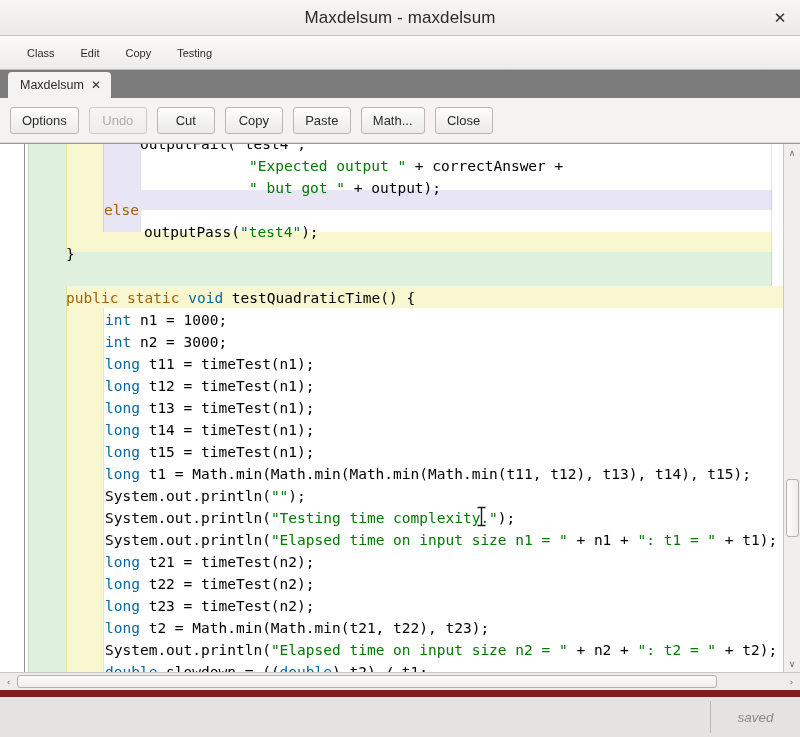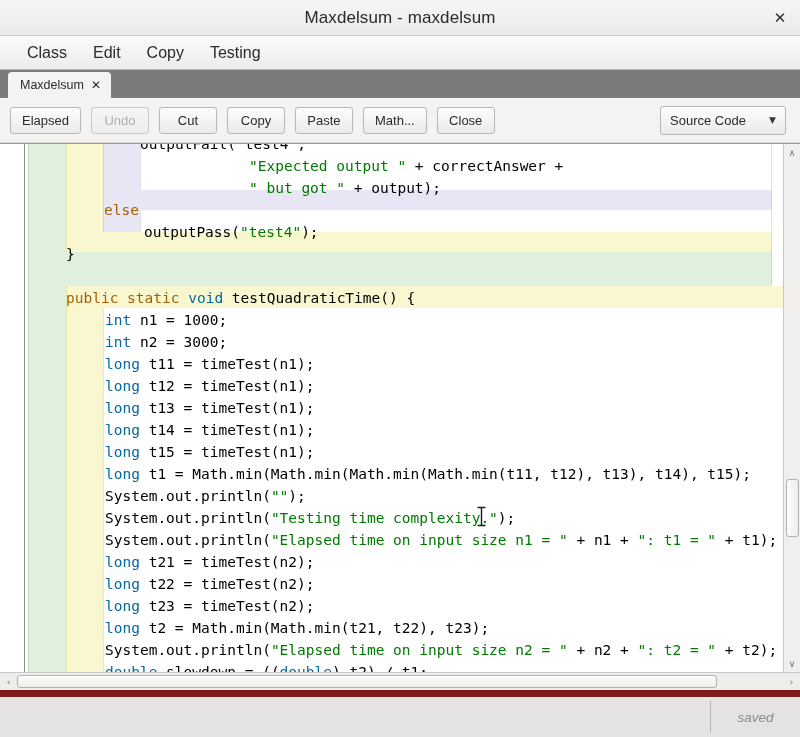--- a/index.html
+++ b/index.html
@@ -48,21 +48,21 @@
   
   #menubar {
     height: 34px;
     flex: 0 0 34px;
     background: linear-gradient(to bottom, #fbfafa 0%, #eeecea 100%);
     border-bottom: 1px solid #bcb9b6;
     display: flex; align-items: center;
     padding-left: 14px;
   }
   .menu-item {
-    font-size: 16px;
+    font-size: 11px;
     color: #2b2b2b;
     padding: 3px 13px;
     cursor: default;
     border-radius: 2px;
   }
 
   
   #tabstrip {
     height: 28px;
     flex: 0 0 28px;
@@ -282,33 +282,29 @@
 
   <div id="tabstrip">
     <div id="tab">
       <span id="tab-label">Maxdelsum</span>
       <span id="tab-close">✕</span>
     </div>
   </div>
 
   <div id="toolbar">
     <div id="tb-buttons" style="display:flex;gap:10px;">
-        <div class="tb-btn">Elapsed</div>
+        <div class="tb-btn">Options</div>
         <div class="tb-btn disabled">Undo</div>
         <div class="tb-btn">Cut</div>
         <div class="tb-btn">Copy</div>
         <div class="tb-btn">Paste</div>
         <div class="tb-btn">Math...</div>
         <div class="tb-btn">Close</div>
       </div>
     <div id="tb-spacer"></div>
-    <div id="view-select">
-      <span id="view-select-label">Source Code</span>
-      <span id="view-select-arrow">▼</span>
-    </div>
   </div>
 
   <div id="editor-area">
     <div id="editor-scroll">
       <div id="gutter-white"></div>
       <div id="scopes">
           <div class="scope scope-green" style="left: 28px; width: 744px; top: -10px; height: 540px;"></div>
           <div class="scope scope-yellow" style="left: 66px; width: 706px; top: -10px; height: 118px;"></div>
           <div class="scope scope-purple" style="left: 103px; width: 669px; top: -10px; height: 98px;"></div>
           <div class="scope scope-white" style="left: 140px; width: 632px; top: -10px; height: 56px;"></div>

